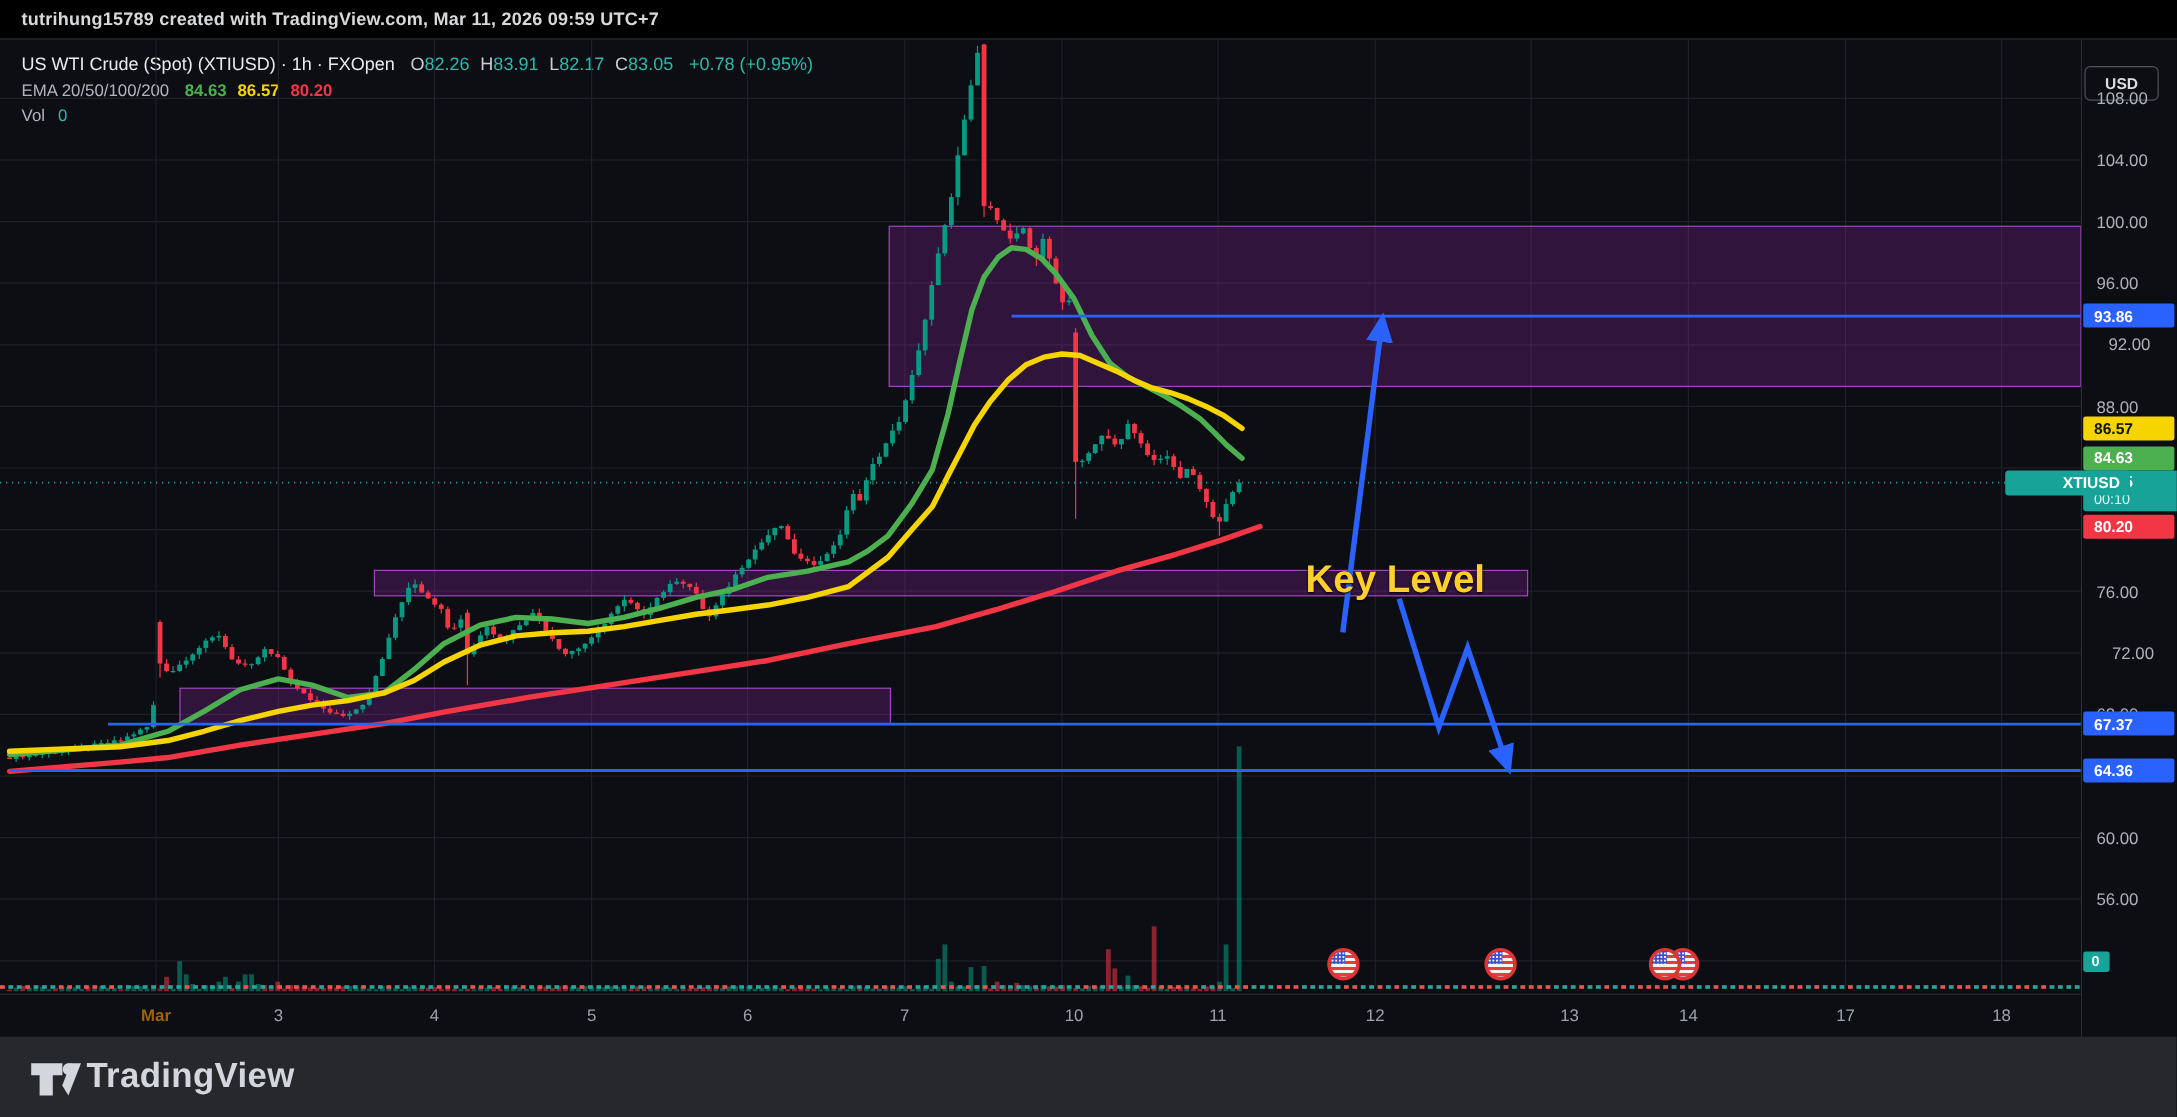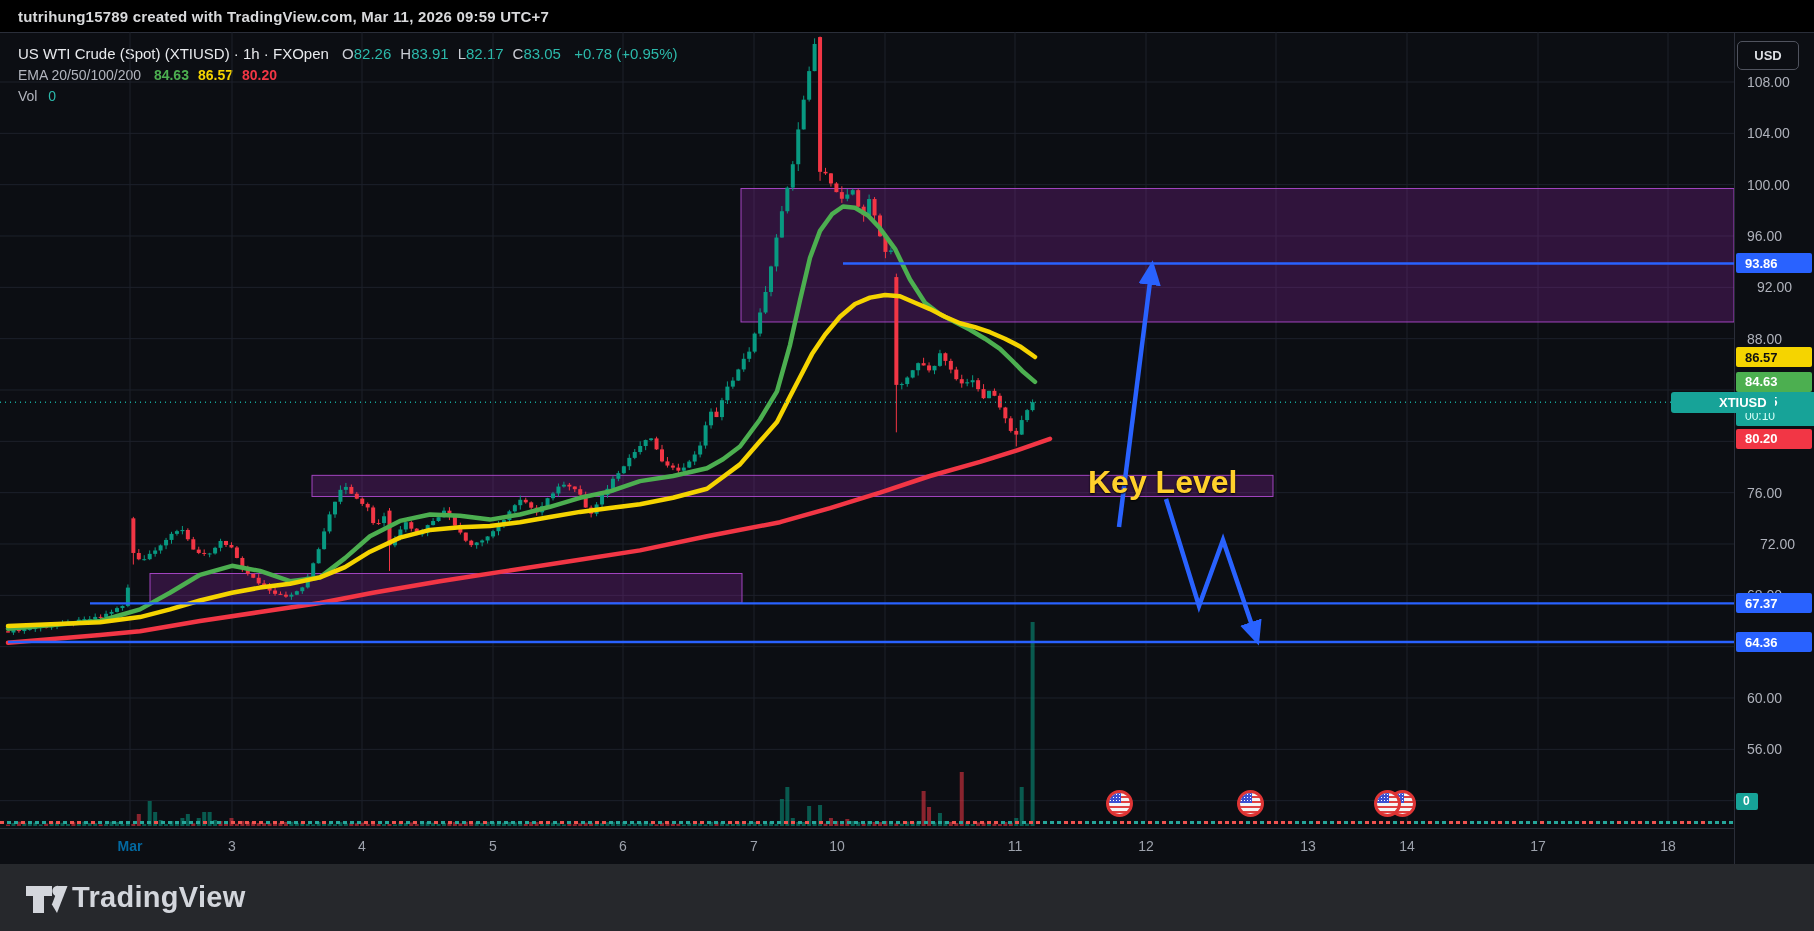--- a/index.html
+++ b/index.html
@@ -17,26 +17,26 @@
   .legend{color:#d1d4dc;}
   #legend1{left:18px;top:45px;font-size:15px;}
   #legend1 .sym{color:#e8eaed;font-weight:500;}
   #legend1 .v{color:#2cb9ab;}
   #legend1 .lab{color:#c9cdd4;margin-left:9px;}
   #legend2{left:18px;top:67px;font-size:14px;color:#b2b5be;}
   #legend2 .v{margin-left:9px;font-weight:700;}
   #legend3{left:18px;top:88px;font-size:14px;color:#b2b5be;}
   #legend3 .v{color:#2cb9ab;margin-left:7px;}
   
-  #usd-btn{left:1737px;top:41px;width:60px;height:27px;border:1px solid #50535e;border-radius:5px;
+  #usd-btn{left:1737px;top:55px;width:60px;height:27px;border:1px solid #50535e;border-radius:5px;
      color:#dcdee3;font-size:13px;font-weight:700;display:flex;align-items:center;justify-content:center;background:#0c0e13;cursor:pointer;}
   
   .ytick{left:1747px;width:64px;font-size:14px;color:#aeb1ba;}
   .xtick{top:838px;font-size:14px;color:#9da2ac;transform:translateX(-50%);}
-  .xtick.bold{font-weight:700;color:#0369a1;}
+  .xtick.bold{font-weight:700;color:#a16207;}
   
   .chip{left:1736px;width:76px;height:20px;border-radius:2px;font-size:13px;font-weight:700;
         display:flex;align-items:center;padding-left:9px;box-sizing:border-box;color:#fff;}
   #cur-chip{left:1736px;width:76px;border-radius:2px;color:#fff;font-weight:700;font-size:13px;
         padding:2px 0 2px 9px;line-height:15px;}
   #cur-chip .cd{font-weight:400;font-size:12px;color:#d9fff8;}
   #sym-tag{height:21px;border-radius:3px;color:#fff;font-size:13px;font-weight:700;
         display:flex;align-items:center;padding:0 8px;}
   
   #key-level{font-size:32px;font-weight:700;color:#ffd02c;text-shadow:0 1px 2px #000;}
@@ -990,21 +990,21 @@
     <div class="abs ytick" style="top:689.9984px;">60.00</div>
     <div class="abs ytick" style="top:741.3316px;">56.00</div>
   </div>
 <div id="xticks-layer">
     <div class="abs xtick bold" style="left:130px;">Mar</div>
     <div class="abs xtick" style="left:232px;">3</div>
     <div class="abs xtick" style="left:362px;">4</div>
     <div class="abs xtick" style="left:493px;">5</div>
     <div class="abs xtick" style="left:623px;">6</div>
     <div class="abs xtick" style="left:754px;">7</div>
-    <div class="abs xtick" style="left:837px;">10</div>
+    <div class="abs xtick" style="left:895px;">10</div>
     <div class="abs xtick" style="left:1015px;text-align:center;">11</div>
     <div class="abs xtick" style="left:1146px;">12</div>
     <div class="abs xtick" style="left:1308px;">13</div>
     <div class="abs xtick" style="left:1407px;">14</div>
     <div class="abs xtick" style="left:1538px;">17</div>
     <div class="abs xtick" style="left:1668px;">18</div>
   </div>
 <div id="chips-layer">
     <div class="abs chip" style="background: rgb(41, 98, 255); color: rgb(255, 255, 255); top: 253.463px;">93.86</div>
     <div class="abs chip" style="background: rgb(41, 98, 255); color: rgb(255, 255, 255); top: 593.417px;">67.37</div>

